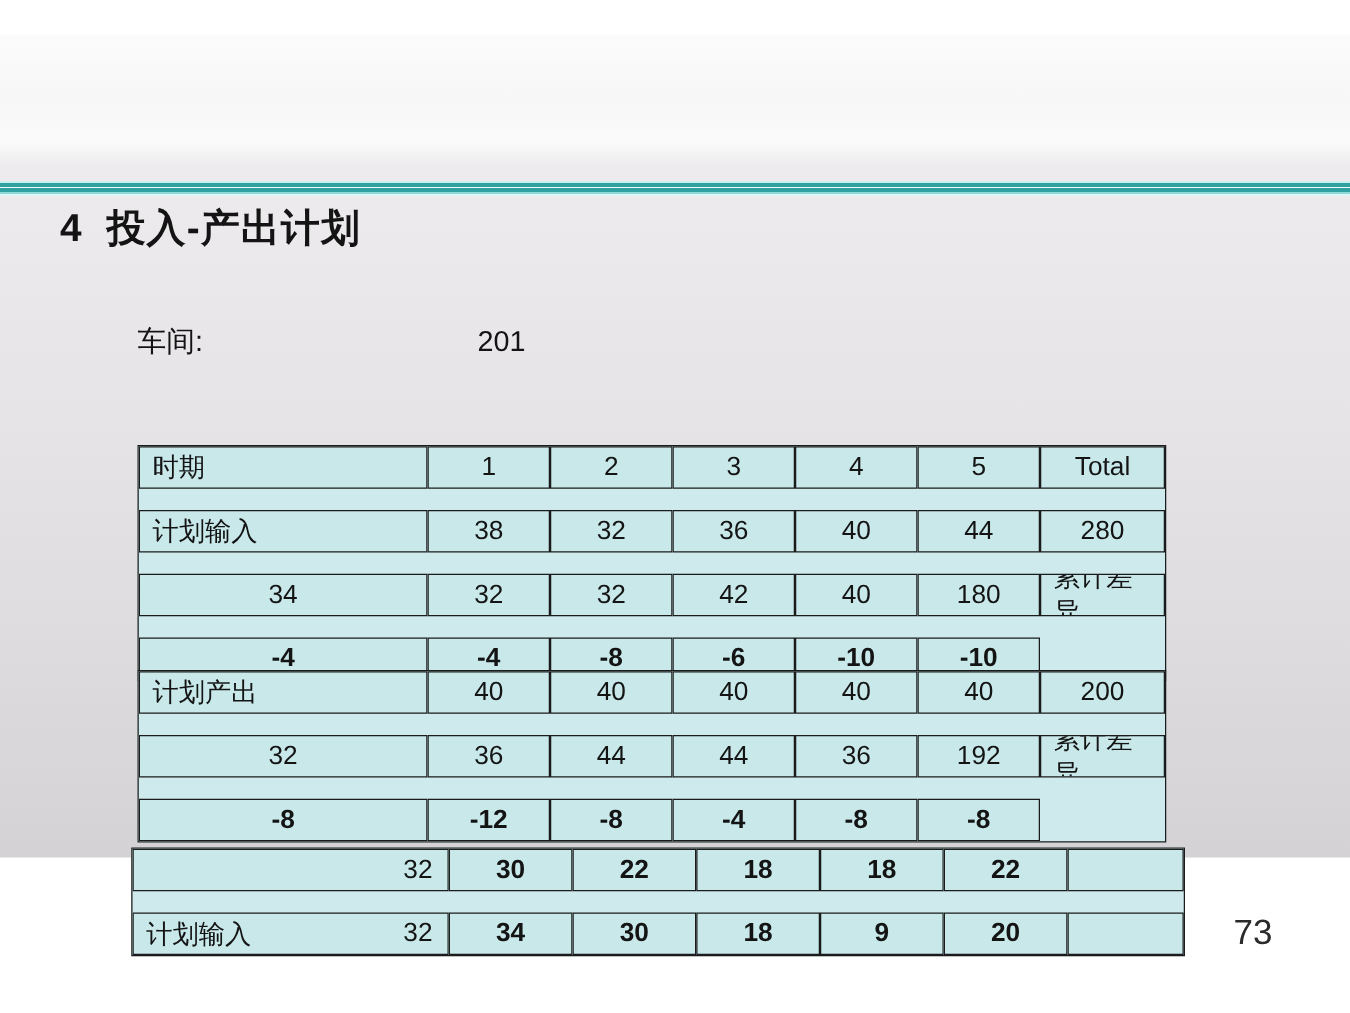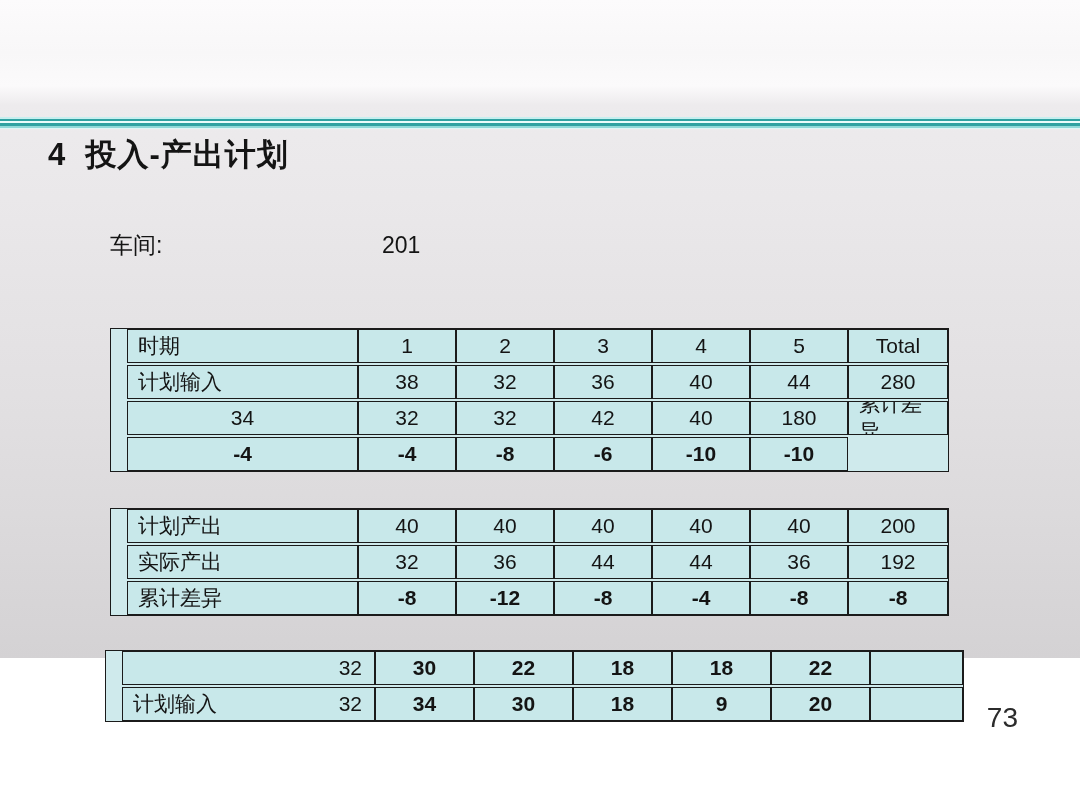--- a/index.html
+++ b/index.html
@@ -9,20 +9,21 @@
     color:#141414;
     overflow:hidden;
   }
   .slide{
     position:relative;
     width:1080px;height:658px;
     background:linear-gradient(180deg,
       #fcfbfc 0%, #f8f7f8 8%, #fbfafb 13%,
       #edebed 16%, #eae8ea 30%, #e6e4e6 45%,
       #e2e0e2 60%, #dcdadc 78%, #d4d2d4 100%);
+    margin-top:28px;
   }
   
   .top-band{
     position:absolute;left:0;top:117px;width:1080px;height:12px;
     background:linear-gradient(180deg,
       #c6efef 0% 14%,
       #2fa1a1 14% 36%,
       #e9fbfb 36% 46%,
       #2fa1a1 46% 72%,
       #8fd8d8 72% 88%,
@@ -35,24 +36,23 @@
     font-family:"Liberation Sans","DejaVu Sans",sans-serif;
   }
   .info{position:absolute;left:110px;top:222px;}
   .info-row{display:flex;height:46px;align-items:center;font-size:23px;}
   .info-label{width:272px;font-family:Liberation Sans, sans-serif;}
   .info-value{font-family:"Liberation Sans","DejaVu Sans",sans-serif;}
   
   .ptable{
     position:absolute;
     display:grid;
-    row-gap:2px;
+    row-gap:17px;
     background:#cfeaec;
     border:1px solid #1b1b1b;
-    padding-left:16px;
   }
   .t-input{left:110px;top:328px;grid-template-columns:231px 98px 98px 98px 98px 98px 100px;grid-auto-rows:34px;}
   .t-output{left:110px;top:508px;grid-template-columns:231px 98px 98px 98px 98px 98px 100px;grid-auto-rows:34px;}
   .t-backlog{left:105px;top:650px;grid-template-columns:253px 99px 99px 99px 99px 99px 93px;grid-auto-rows:34px;}
   .tcell{
     background:#c8e8ea;
     border:1px solid #1b1b1b;
     display:flex;align-items:center;justify-content:center;
     font-size:21px;
     overflow:hidden;
@@ -127,23 +127,20 @@
   <div class="ptable t-output">
       <div class="tcell tlabel">
         <span>计划产出</span>
       </div>
       <div class="tcell tnum">40</div>
       <div class="tcell tnum">40</div>
       <div class="tcell tnum">40</div>
       <div class="tcell tnum">40</div>
       <div class="tcell tnum">40</div>
       <div class="tcell tnum">200</div>
-      <div class="tcell tlabel">
-        <span>实际产出</span>
-      </div>
       <div class="tcell tnum">32</div>
       <div class="tcell tnum">36</div>
       <div class="tcell tnum">44</div>
       <div class="tcell tnum">44</div>
       <div class="tcell tnum">36</div>
       <div class="tcell tnum">192</div>
       <div class="tcell tlabel">
         <span>累计差异</span>
       </div>
       <div class="tcell tnum bold">-8</div>

